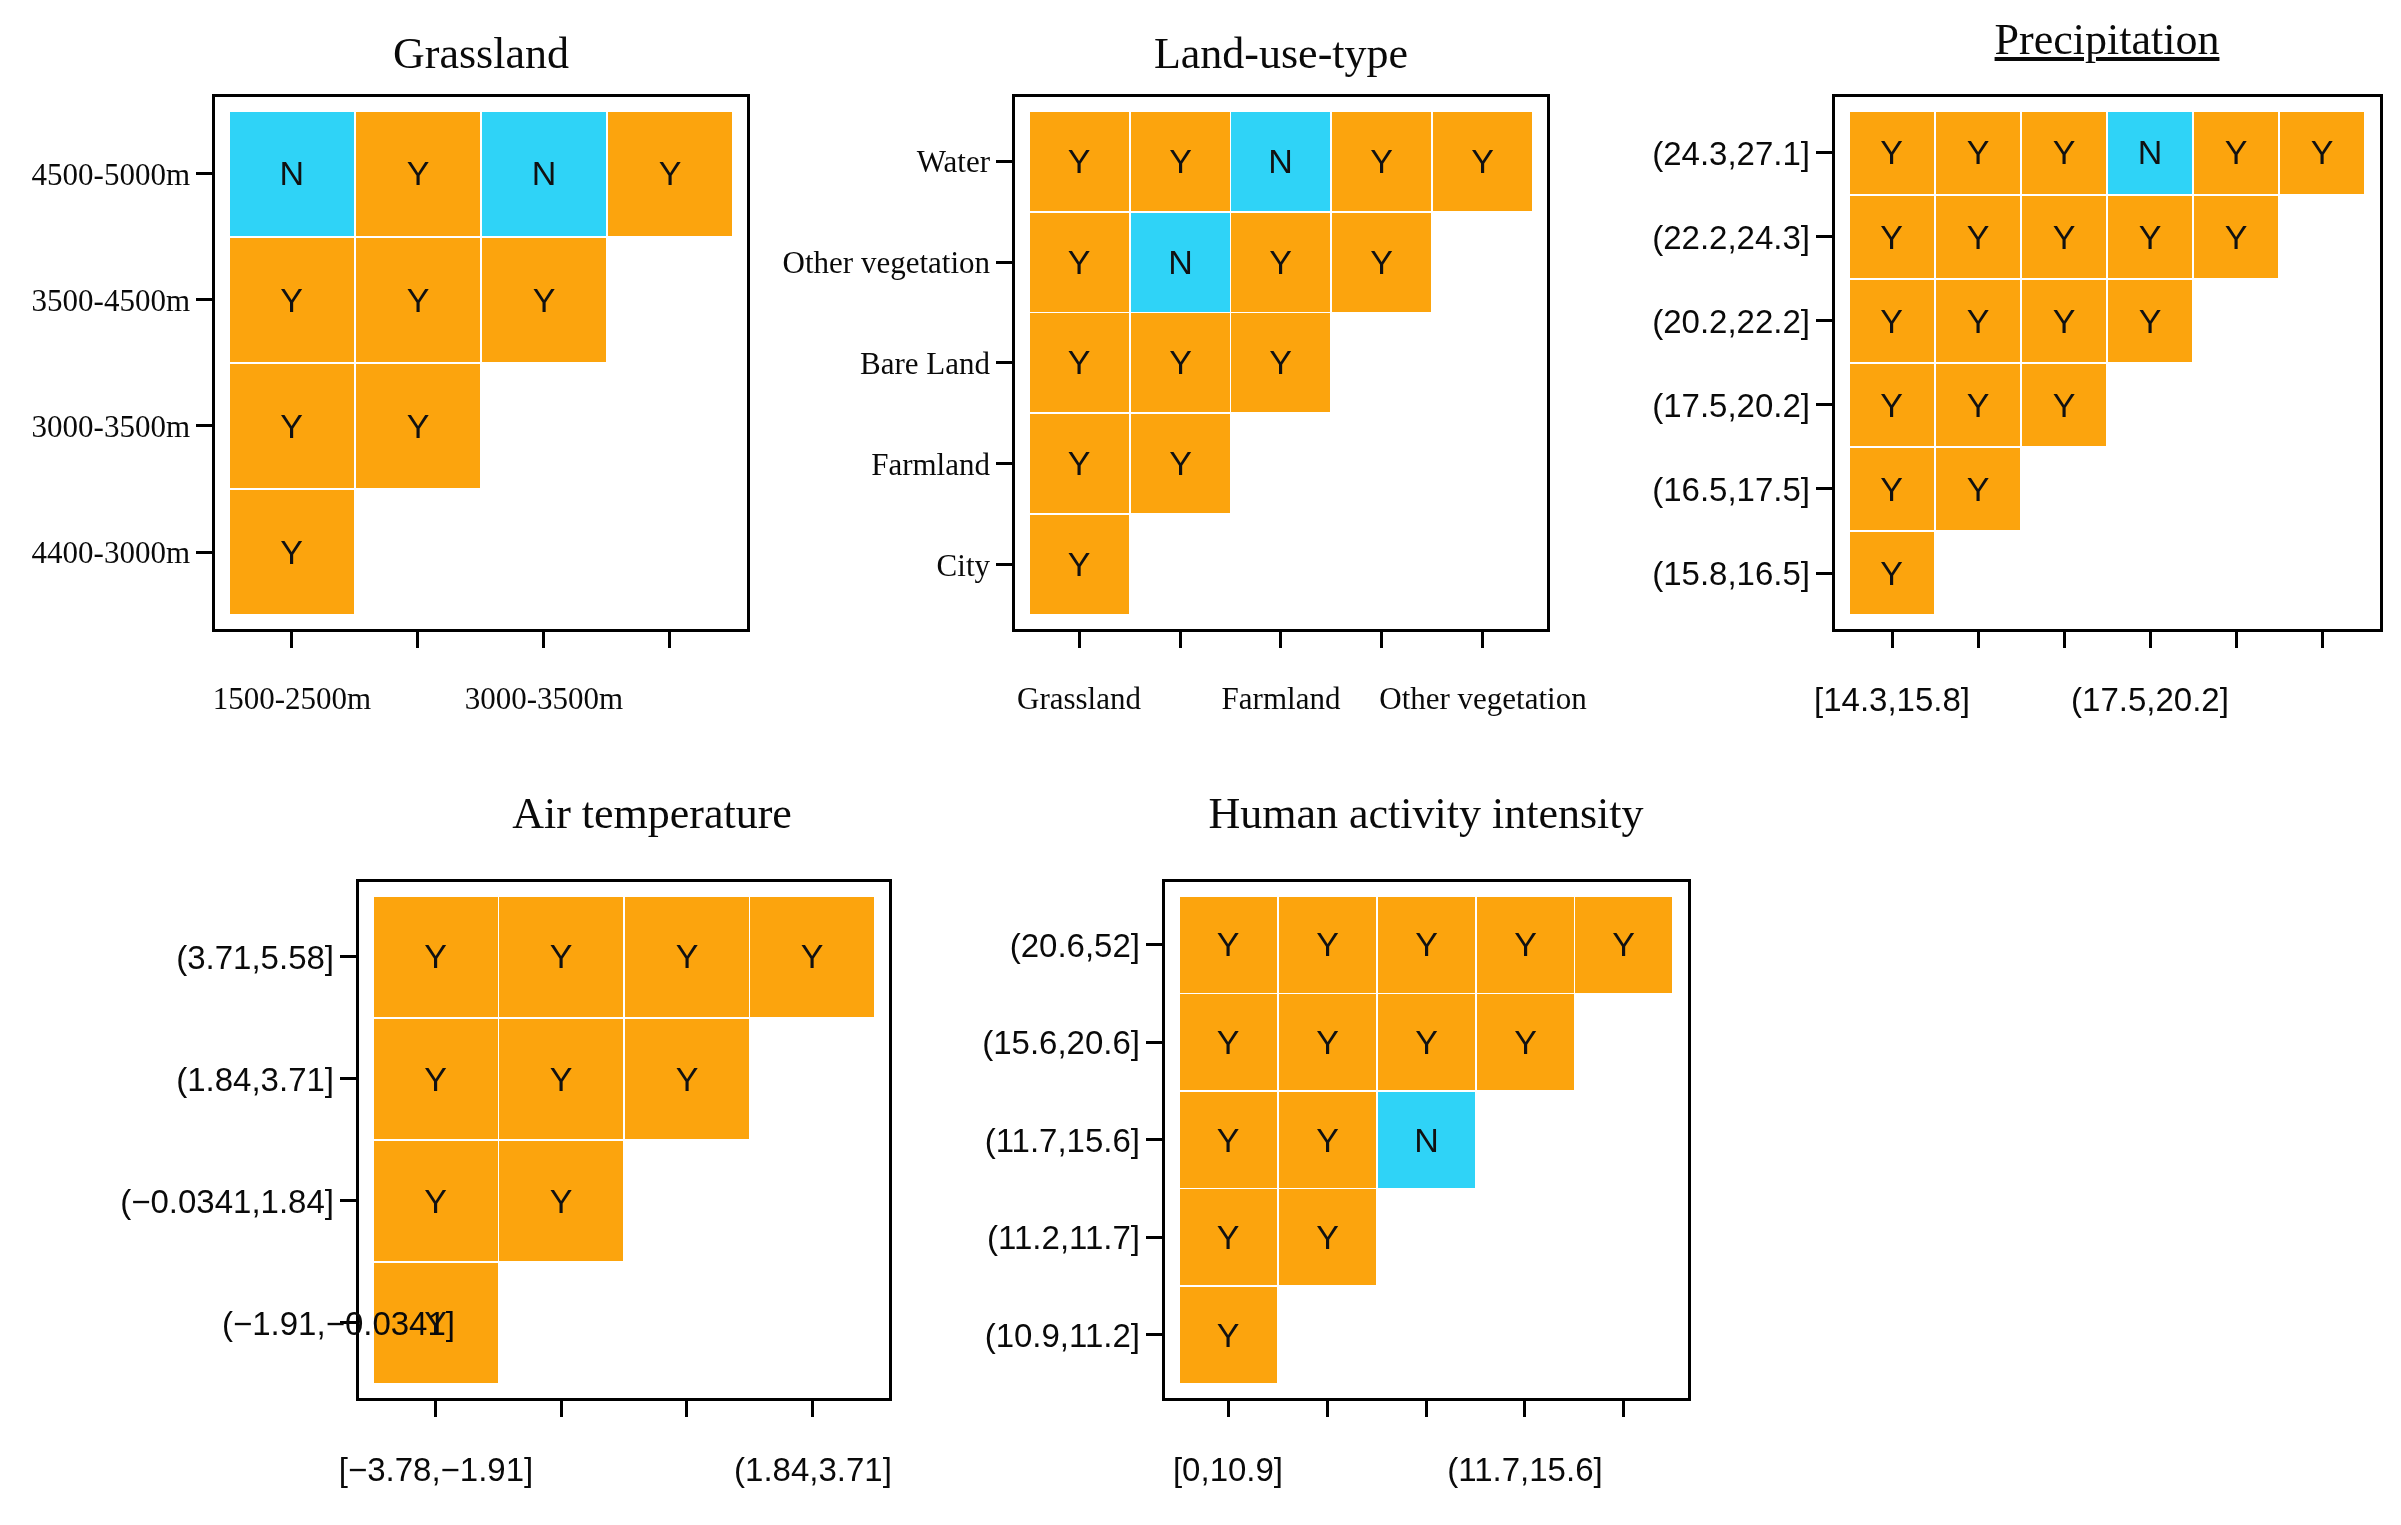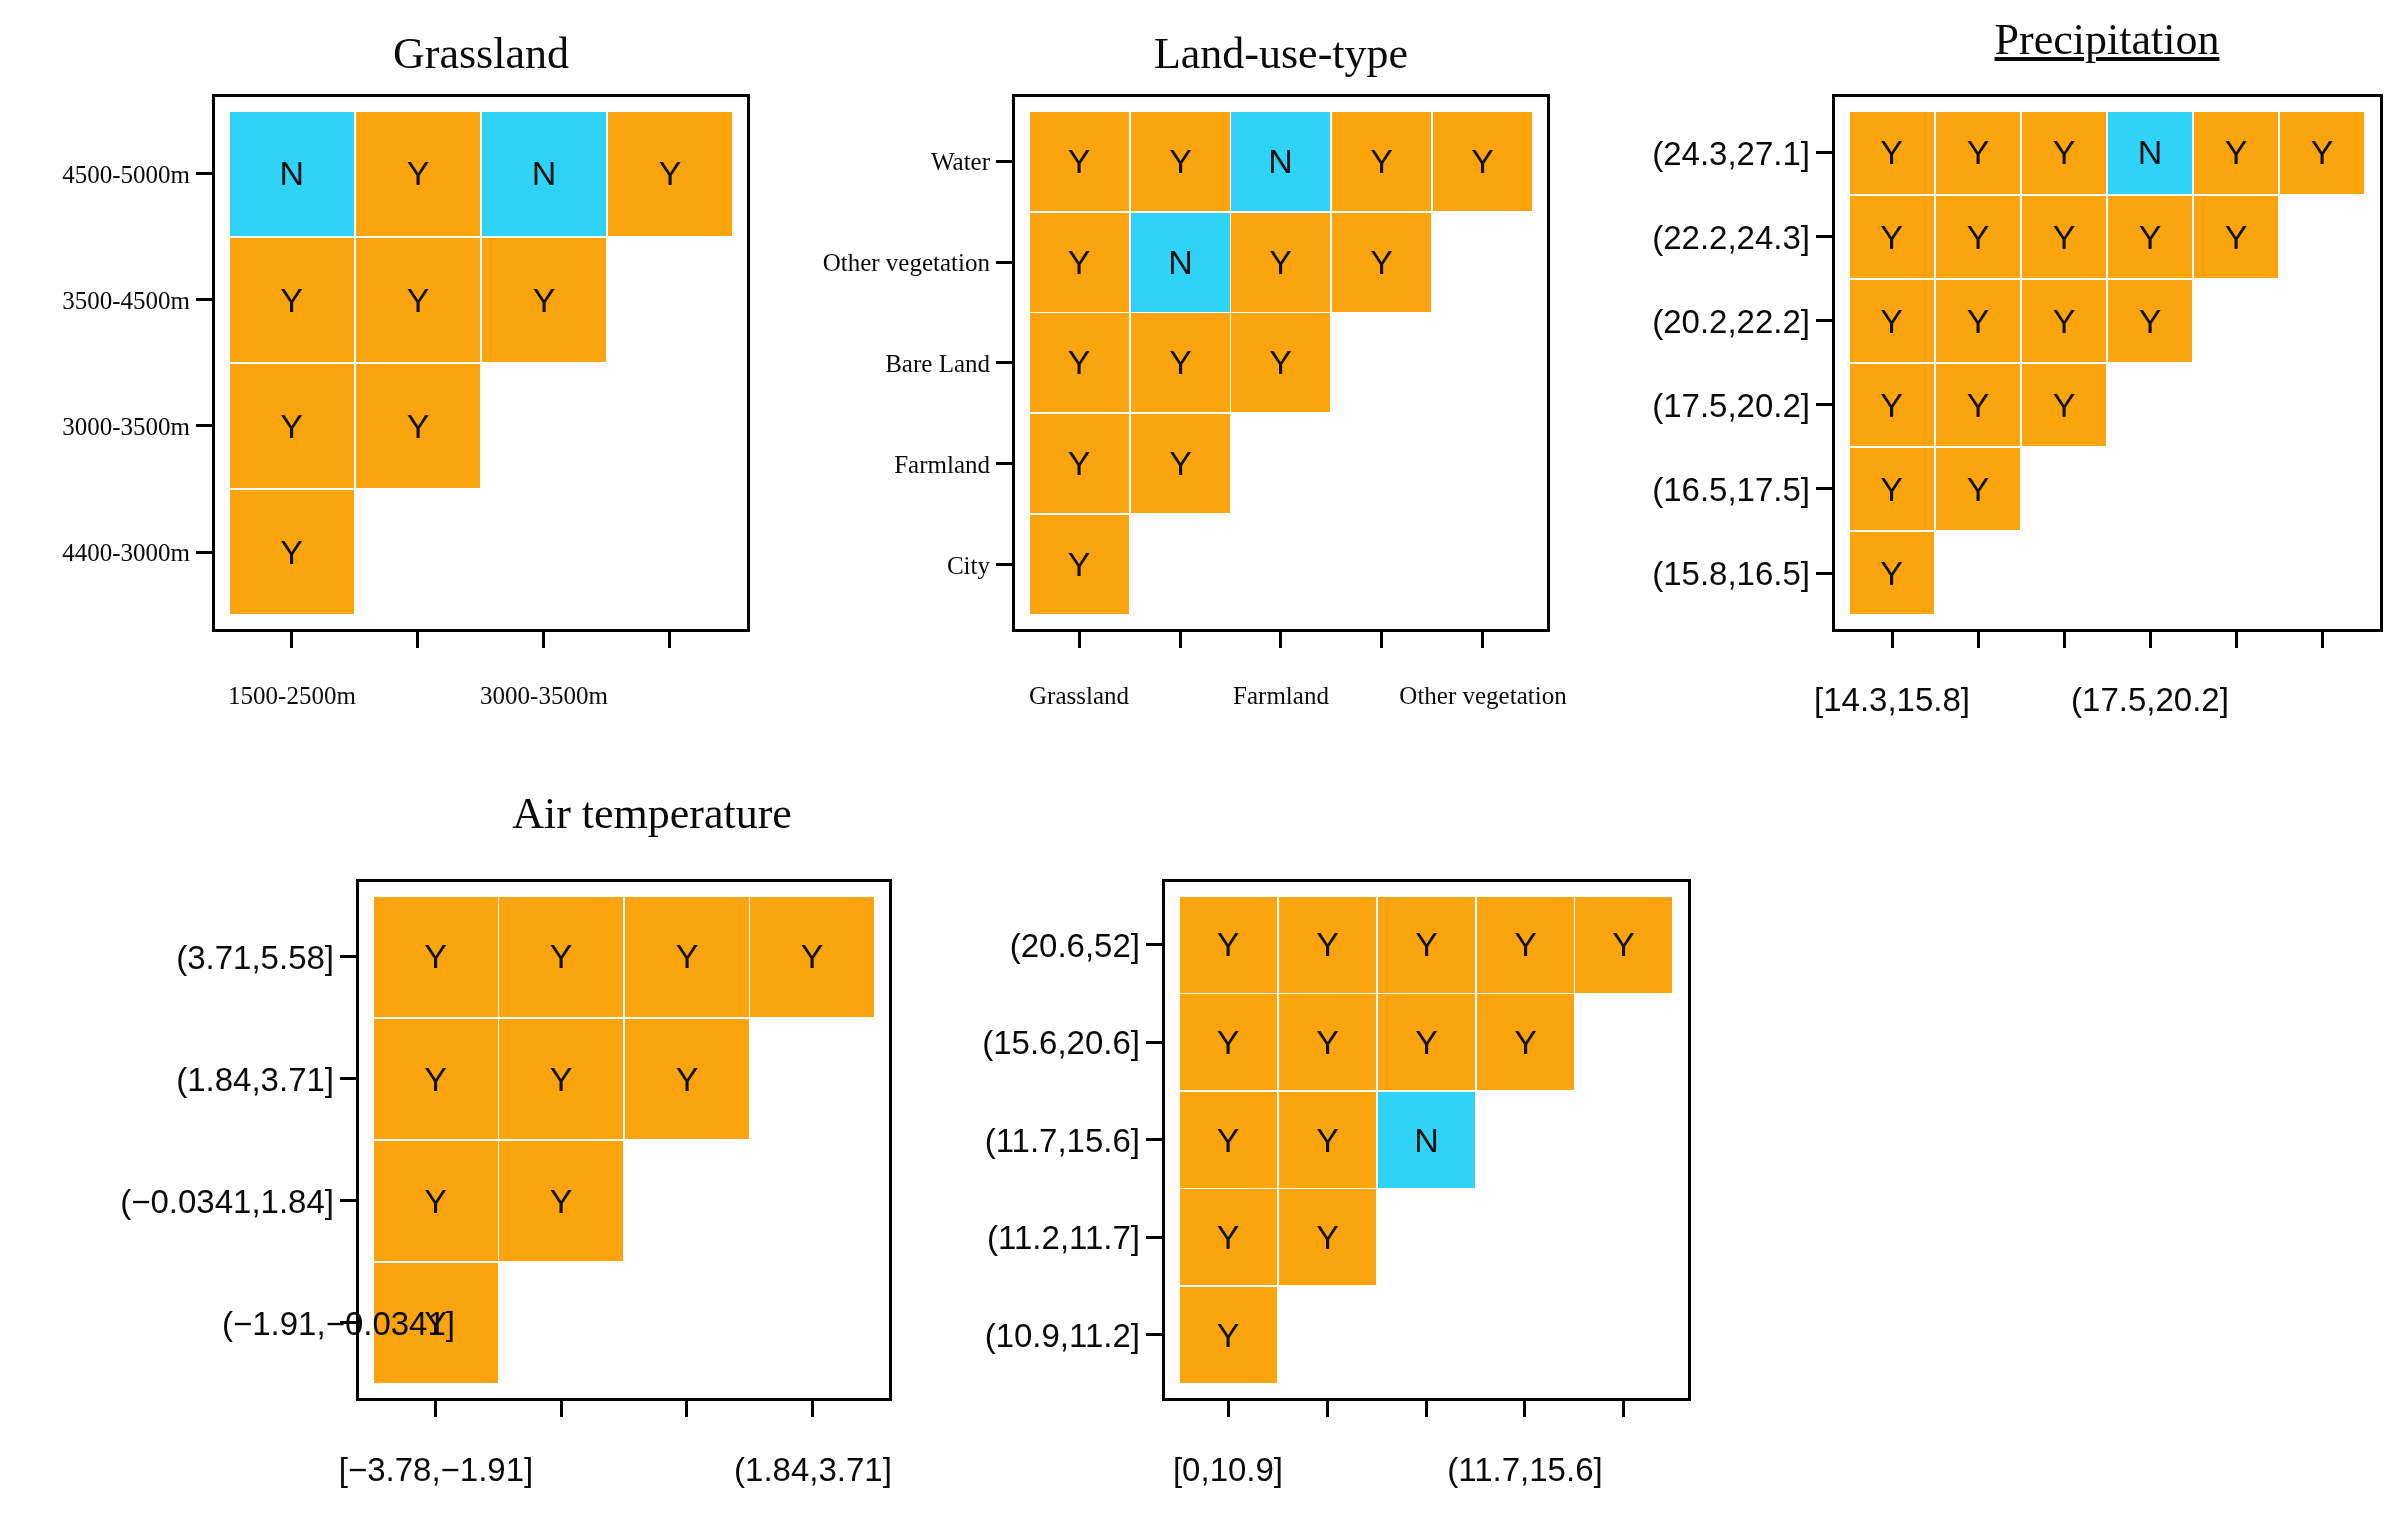--- a/index.html
+++ b/index.html
@@ -57,21 +57,21 @@
   }
   .xlab {
     position: absolute;
     transform: translateX(-50%);
     white-space: nowrap;
     color: #0a0a0a;
     line-height: 1;
   }
   .serif-lab {
     font-family: "Liberation Serif", "DejaVu Serif", serif;
-    font-size: 25px;
+    font-size: 31px;
   }
   .sans-lab {
     font-family: "Liberation Sans", "DejaVu Sans", sans-serif;
     font-size: 33px;
   }
 </style>
 </head>
 <body>
 
 <div id="canvas">
@@ -211,20 +211,21 @@
       <div class="ytick" style="left: 340px; top: 1321px; width: 16.3px; height: 3.1px;"></div>
       <div class="ylab sans-lab" style="right: 1946px; top: 1323px;">(−1.91,−0.0341]</div>
       <div class="xtick" style="left: 434px; top: 1401px; width: 3.1px; height: 16.3px;"></div>
       <div class="xtick" style="left: 560px; top: 1401px; width: 3.1px; height: 16.3px;"></div>
       <div class="xtick" style="left: 685px; top: 1401px; width: 3.1px; height: 16.3px;"></div>
       <div class="xtick" style="left: 811px; top: 1401px; width: 3.1px; height: 16.3px;"></div>
       <div class="xlab sans-lab" style="left: 436px; top: 1453px;">[−3.78,−1.91]</div>
       <div class="xlab sans-lab" style="left: 813px; top: 1453px;">(1.84,3.71]</div>
     </div>
     <div class="panel">
+      <div class="panel-title" style="left: 1426px; top: 790px;">Human activity intensity</div>
       <div class="plot-box" style="left: 1162px; top: 879px; width: 529px; height: 522px;">
         <div class="cell" style="left: 14.7px; top: 14.7px; width: 97px; height: 96px; background: rgb(252, 164, 13);">Y</div>
         <div class="cell" style="left: 114px; top: 14.7px; width: 97px; height: 96px; background: rgb(252, 164, 13);">Y</div>
         <div class="cell" style="left: 213px; top: 14.7px; width: 97px; height: 96px; background: rgb(252, 164, 13);">Y</div>
         <div class="cell" style="left: 312px; top: 14.7px; width: 97px; height: 96px; background: rgb(252, 164, 13);">Y</div>
         <div class="cell" style="left: 410px; top: 14.7px; width: 97px; height: 96px; background: rgb(252, 164, 13);">Y</div>
         <div class="cell" style="left: 14.7px; top: 112px; width: 97px; height: 96px; background: rgb(252, 164, 13);">Y</div>
         <div class="cell" style="left: 114px; top: 112px; width: 97px; height: 96px; background: rgb(252, 164, 13);">Y</div>
         <div class="cell" style="left: 213px; top: 112px; width: 97px; height: 96px; background: rgb(252, 164, 13);">Y</div>
         <div class="cell" style="left: 312px; top: 112px; width: 97px; height: 96px; background: rgb(252, 164, 13);">Y</div>

